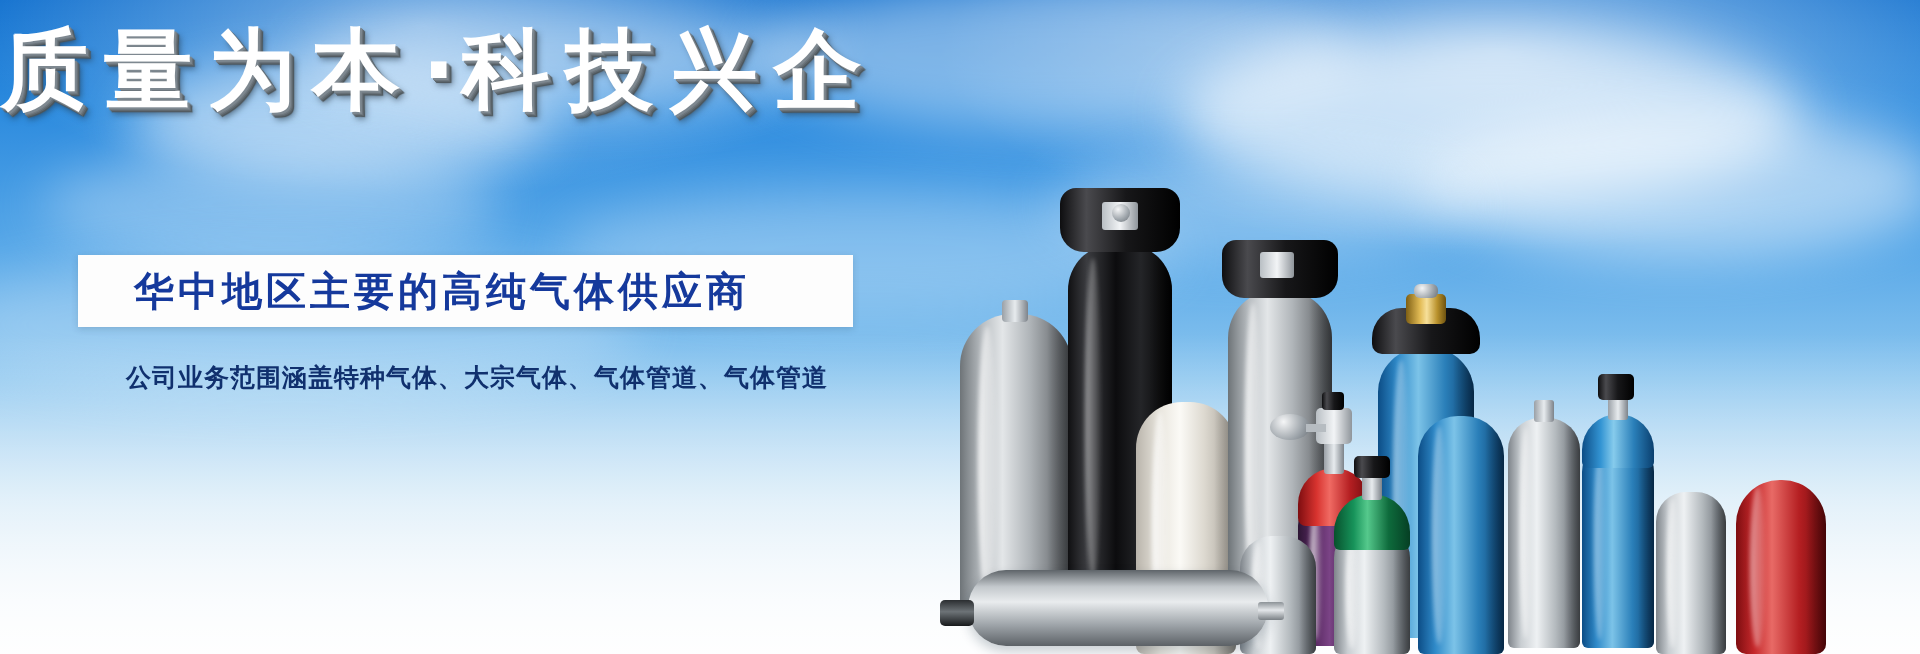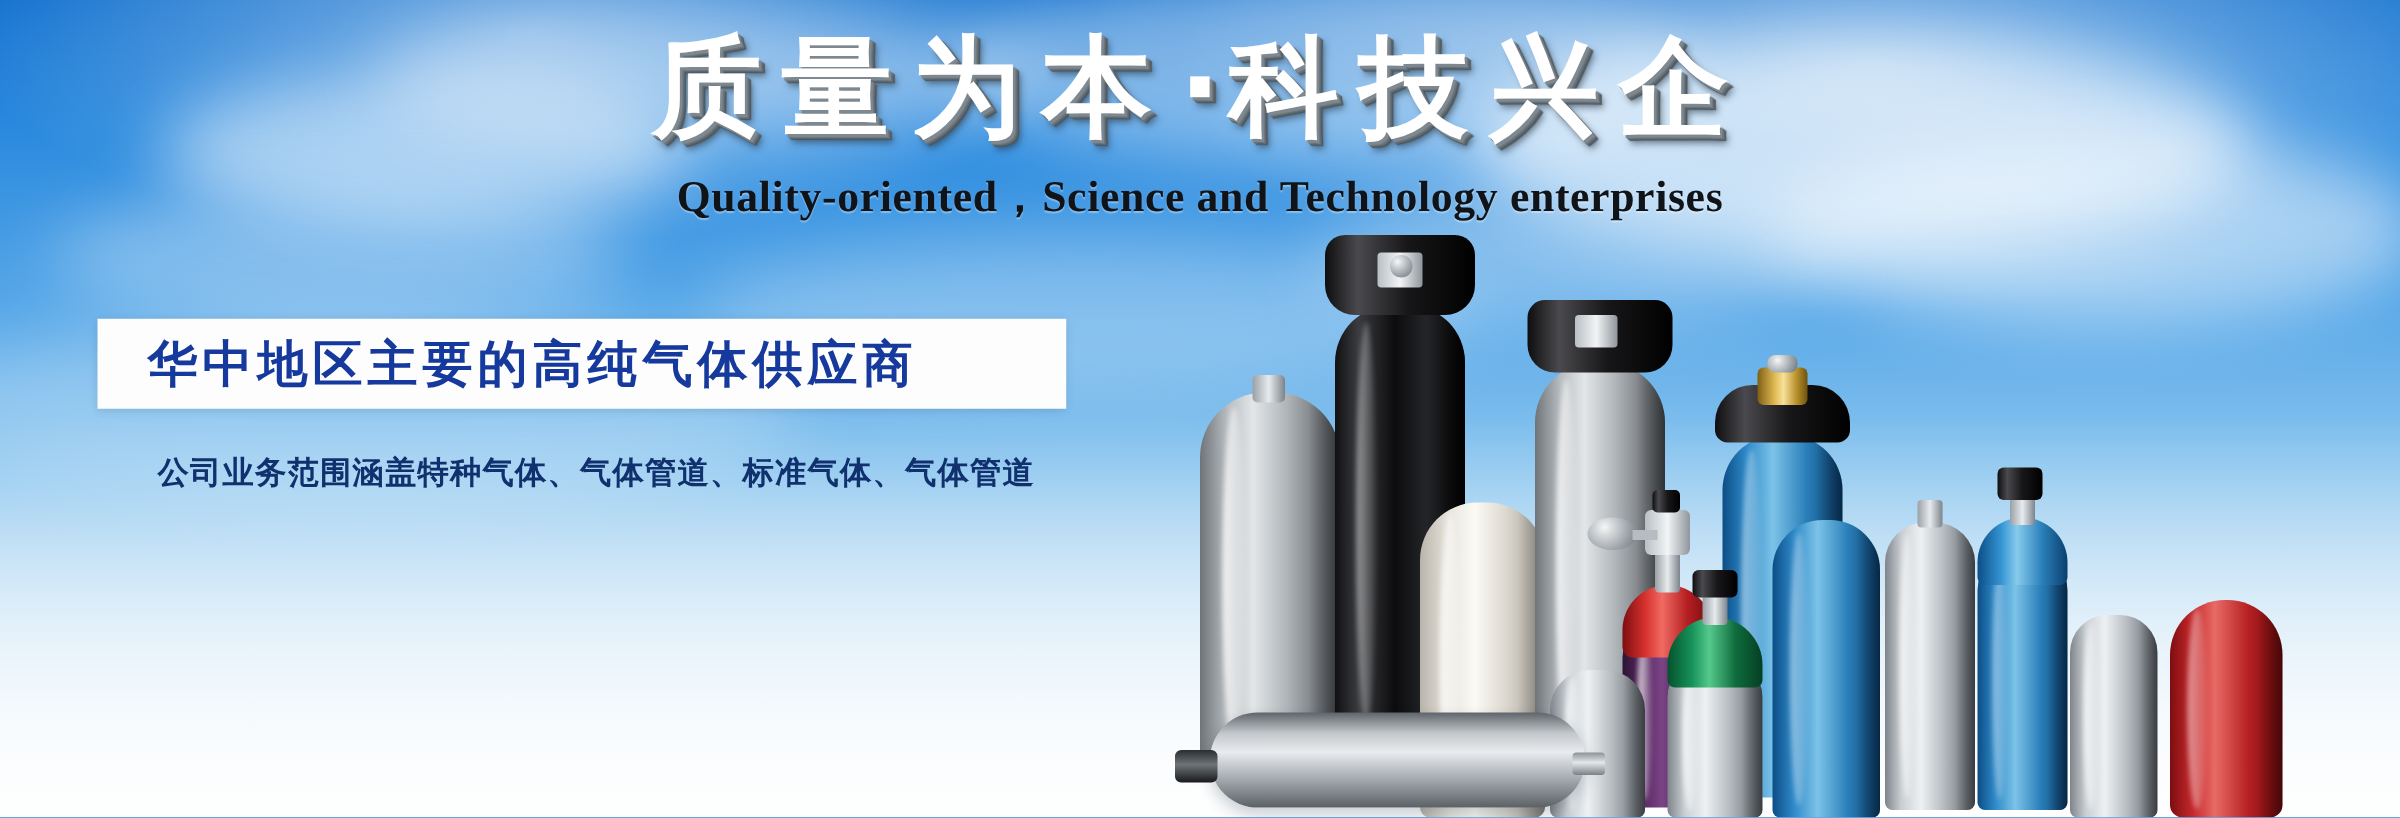--- a/index.html
+++ b/index.html
@@ -25,21 +25,21 @@
   .cl6{left:40px;top:150px;width:460px;height:110px;opacity:.30;}
   .cl7{left:560px;top:190px;width:620px;height:120px;opacity:.26;}
   .cl8{left:1050px;top:150px;width:420px;height:110px;opacity:.30;}
   .cl9{left:-60px;top:250px;width:700px;height:150px;opacity:.22;}
   .haze{position:absolute;left:0;right:0;bottom:0;height:320px;
         background:linear-gradient(180deg,rgba(255,255,255,0) 0%,rgba(255,255,255,.55) 55%,rgba(255,255,255,.92) 100%);
         pointer-events:none;}
 
   
   #headline{
-    position:absolute;left:0;right:0;top:22px;text-align:center;
+    position:absolute;left:0;right:0;top:22px;
     font-family:"DejaVu Sans","Liberation Sans",sans-serif;
     font-size:88px;font-weight:700;letter-spacing:16px;line-height:1.08;
     color:#ffffff;white-space:nowrap;
     text-shadow:
       2px 2px 0 #7e8890, 3px 3px 0 #6d767d, 4px 4px 0 #5d666c,
       5px 5px 1px #4d5559, 6px 7px 6px rgba(30,45,60,.55);
   }
   #headline .dot{letter-spacing:0;padding:0 6px;}
   #subtitle{
     position:absolute;left:0;right:0;top:134px;text-align:center;
@@ -51,21 +51,21 @@
 
   
   #tagbox{
     position:absolute;left:78px;top:255px;width:775px;height:72px;
     background:#fdfdfd;box-shadow:0 2px 7px rgba(20,50,80,.18);
     display:flex;align-items:center;
   }
   #tagbox .txt{
     font-family:"DejaVu Sans","Liberation Sans",sans-serif;
     font-size:40px;font-weight:700;letter-spacing:4px;
-    color:#15399c;padding-left:40px;white-space:nowrap;
+    color:#15399c;padding-left:56px;white-space:nowrap;
   }
 
   
   #bodytext{
     position:absolute;left:78px;top:358px;width:790px;
     font-family:"DejaVu Serif","Liberation Serif",serif;
     font-size:25px;font-weight:700;line-height:1.62;
     color:#10306e;letter-spacing:1px;
   }
   #bodytext p{margin:0;}
@@ -106,28 +106,27 @@
   <div class="cloud cl6"></div>
   <div class="cloud cl7"></div>
   <div class="cloud cl8"></div>
   <div class="cloud cl9"></div>
   <div class="haze"></div>
 
   <div id="headline">
     <span>质量为本</span><span class="dot">·</span><span>科技兴企</span>
   </div>
 
-  <div id="subtitle">Quality-oriented，Science and Technology enterprises</div>
 
   <div id="tagbox">
     <span class="txt">华中地区主要的高纯气体供应商</span>
   </div>
 
   <div id="bodytext">
-    <p class="ind">公司业务范围涵盖特种气体、气体管道、标准气体、气体管道</p>
+    <p class="ind">公司业务范围涵盖特种气体、大宗气体、气体管道、气体管道</p>
   </div>
 
   <div id="cylinders">
 
     <div class="cyl grad-grey" style="left:20px;width:112px;height:300px;bottom:40px;border-radius:52px 52px 8px 8px;">
       <div class="shine"></div>
       <div class="edge"></div>
     </div>
     <div class="neck" style="left:62px;bottom:332px;width:26px;height:22px;border-radius:4px;"></div>
 

